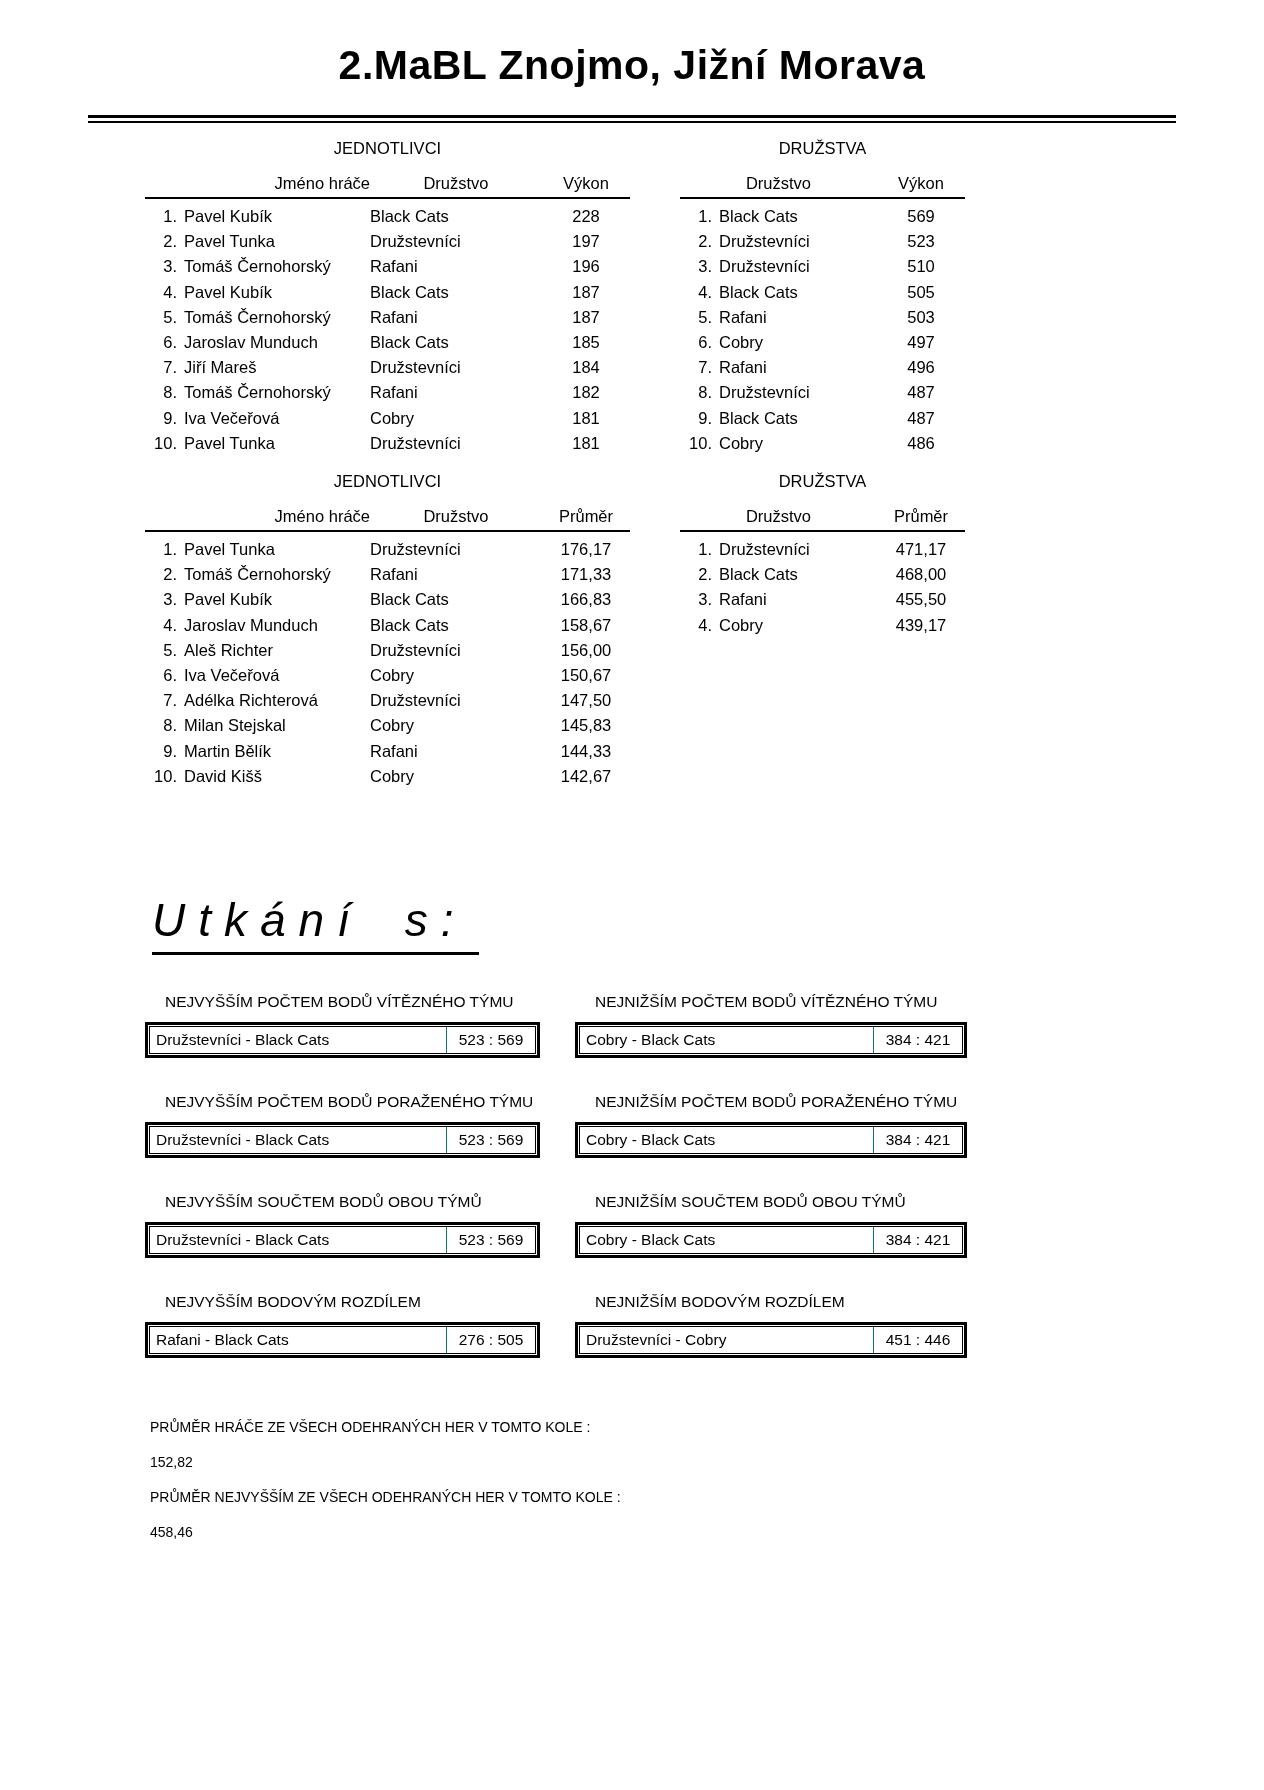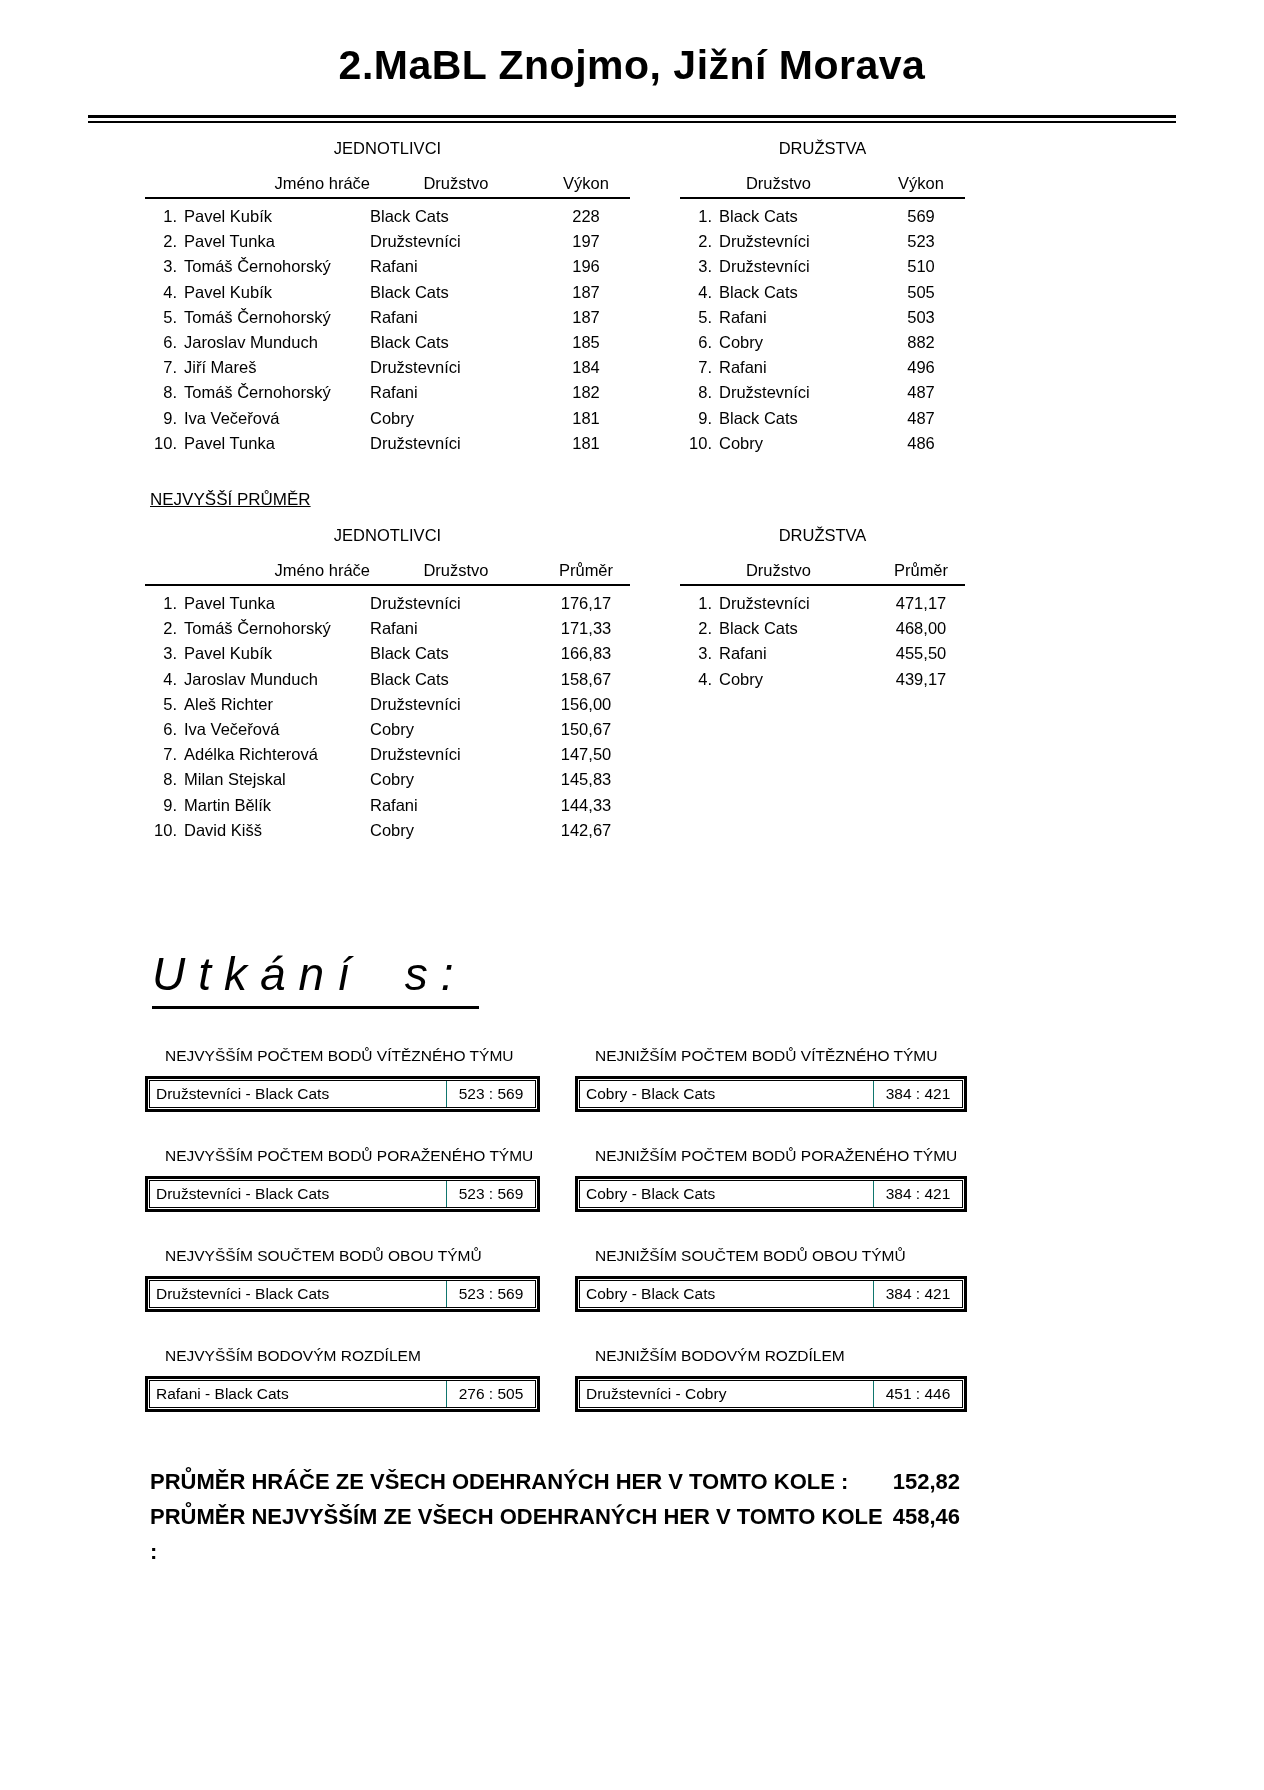--- a/index.html
+++ b/index.html
@@ -35,21 +35,21 @@
     letter-spacing:13px;word-spacing:16px;}
   .match-grid{display:grid;grid-template-columns:395px 392px;column-gap:28px;row-gap:37px;
     margin:46px 0 0 145px;gap:35px;}
   .match-heading{font-size:15.5px;margin:0 0 11px 20px;}
   .match-box{border:3px solid #000;padding:1px;}
   .match-inner{border:1px solid #000;display:flex;align-items:stretch;height:26px;background:#fff;}
   .match-pair{flex:1;display:flex;align-items:center;padding-left:6px;font-size:15.5px;}
   .match-score{width:88px;border-left:1px solid #0f766e;display:flex;align-items:center;justify-content:center;font-size:15.5px;}
 
   .summary{margin:52px 0 0 150px;width:810px;}
-  .summary-line{display:flex;font-weight:700;font-size:22px;line-height:35px;}
+  .summary-line{display:flex;font-weight:400;font-size:14px;line-height:35px;flex-direction:column;}
   .summary-label{flex:1;}
 </style>
 </head>
 <body>
 
 <div class="page">
 
   <h1 class="title">2.MaBL Znojmo, Jižní Morava</h1>
   <div class="rule"></div>
 
@@ -168,21 +168,21 @@
 
           <div class="grid row">
             <div class="c-rank">5.</div>
             <div class="c-name">Rafani</div>
             <div class="c-value">503</div>
           </div>
 
           <div class="grid row">
             <div class="c-rank">6.</div>
             <div class="c-name">Cobry</div>
-            <div class="c-value">882</div>
+            <div class="c-value">497</div>
           </div>
 
           <div class="grid row">
             <div class="c-rank">7.</div>
             <div class="c-name">Rafani</div>
             <div class="c-value">496</div>
           </div>
 
           <div class="grid row">
             <div class="c-rank">8.</div>
@@ -198,21 +198,20 @@
 
           <div class="grid row">
             <div class="c-rank">10.</div>
             <div class="c-name">Cobry</div>
             <div class="c-value">486</div>
           </div>
         </div>
     </div>
   </div>
 
-  <div class="section-label">NEJVYŠŠÍ PRŮMĚR</div>
   <div class="tables">
     <div class="tbl-left">
       <div class="tbl-title">JEDNOTLIVCI</div>
       <div class="grid hdr">
         <div class="h-name">Jméno hráče</div>
         <div class="h-team">Družstvo</div>
         <div class="h-value">Průměr</div>
       </div>
       <div class="rows">
 

